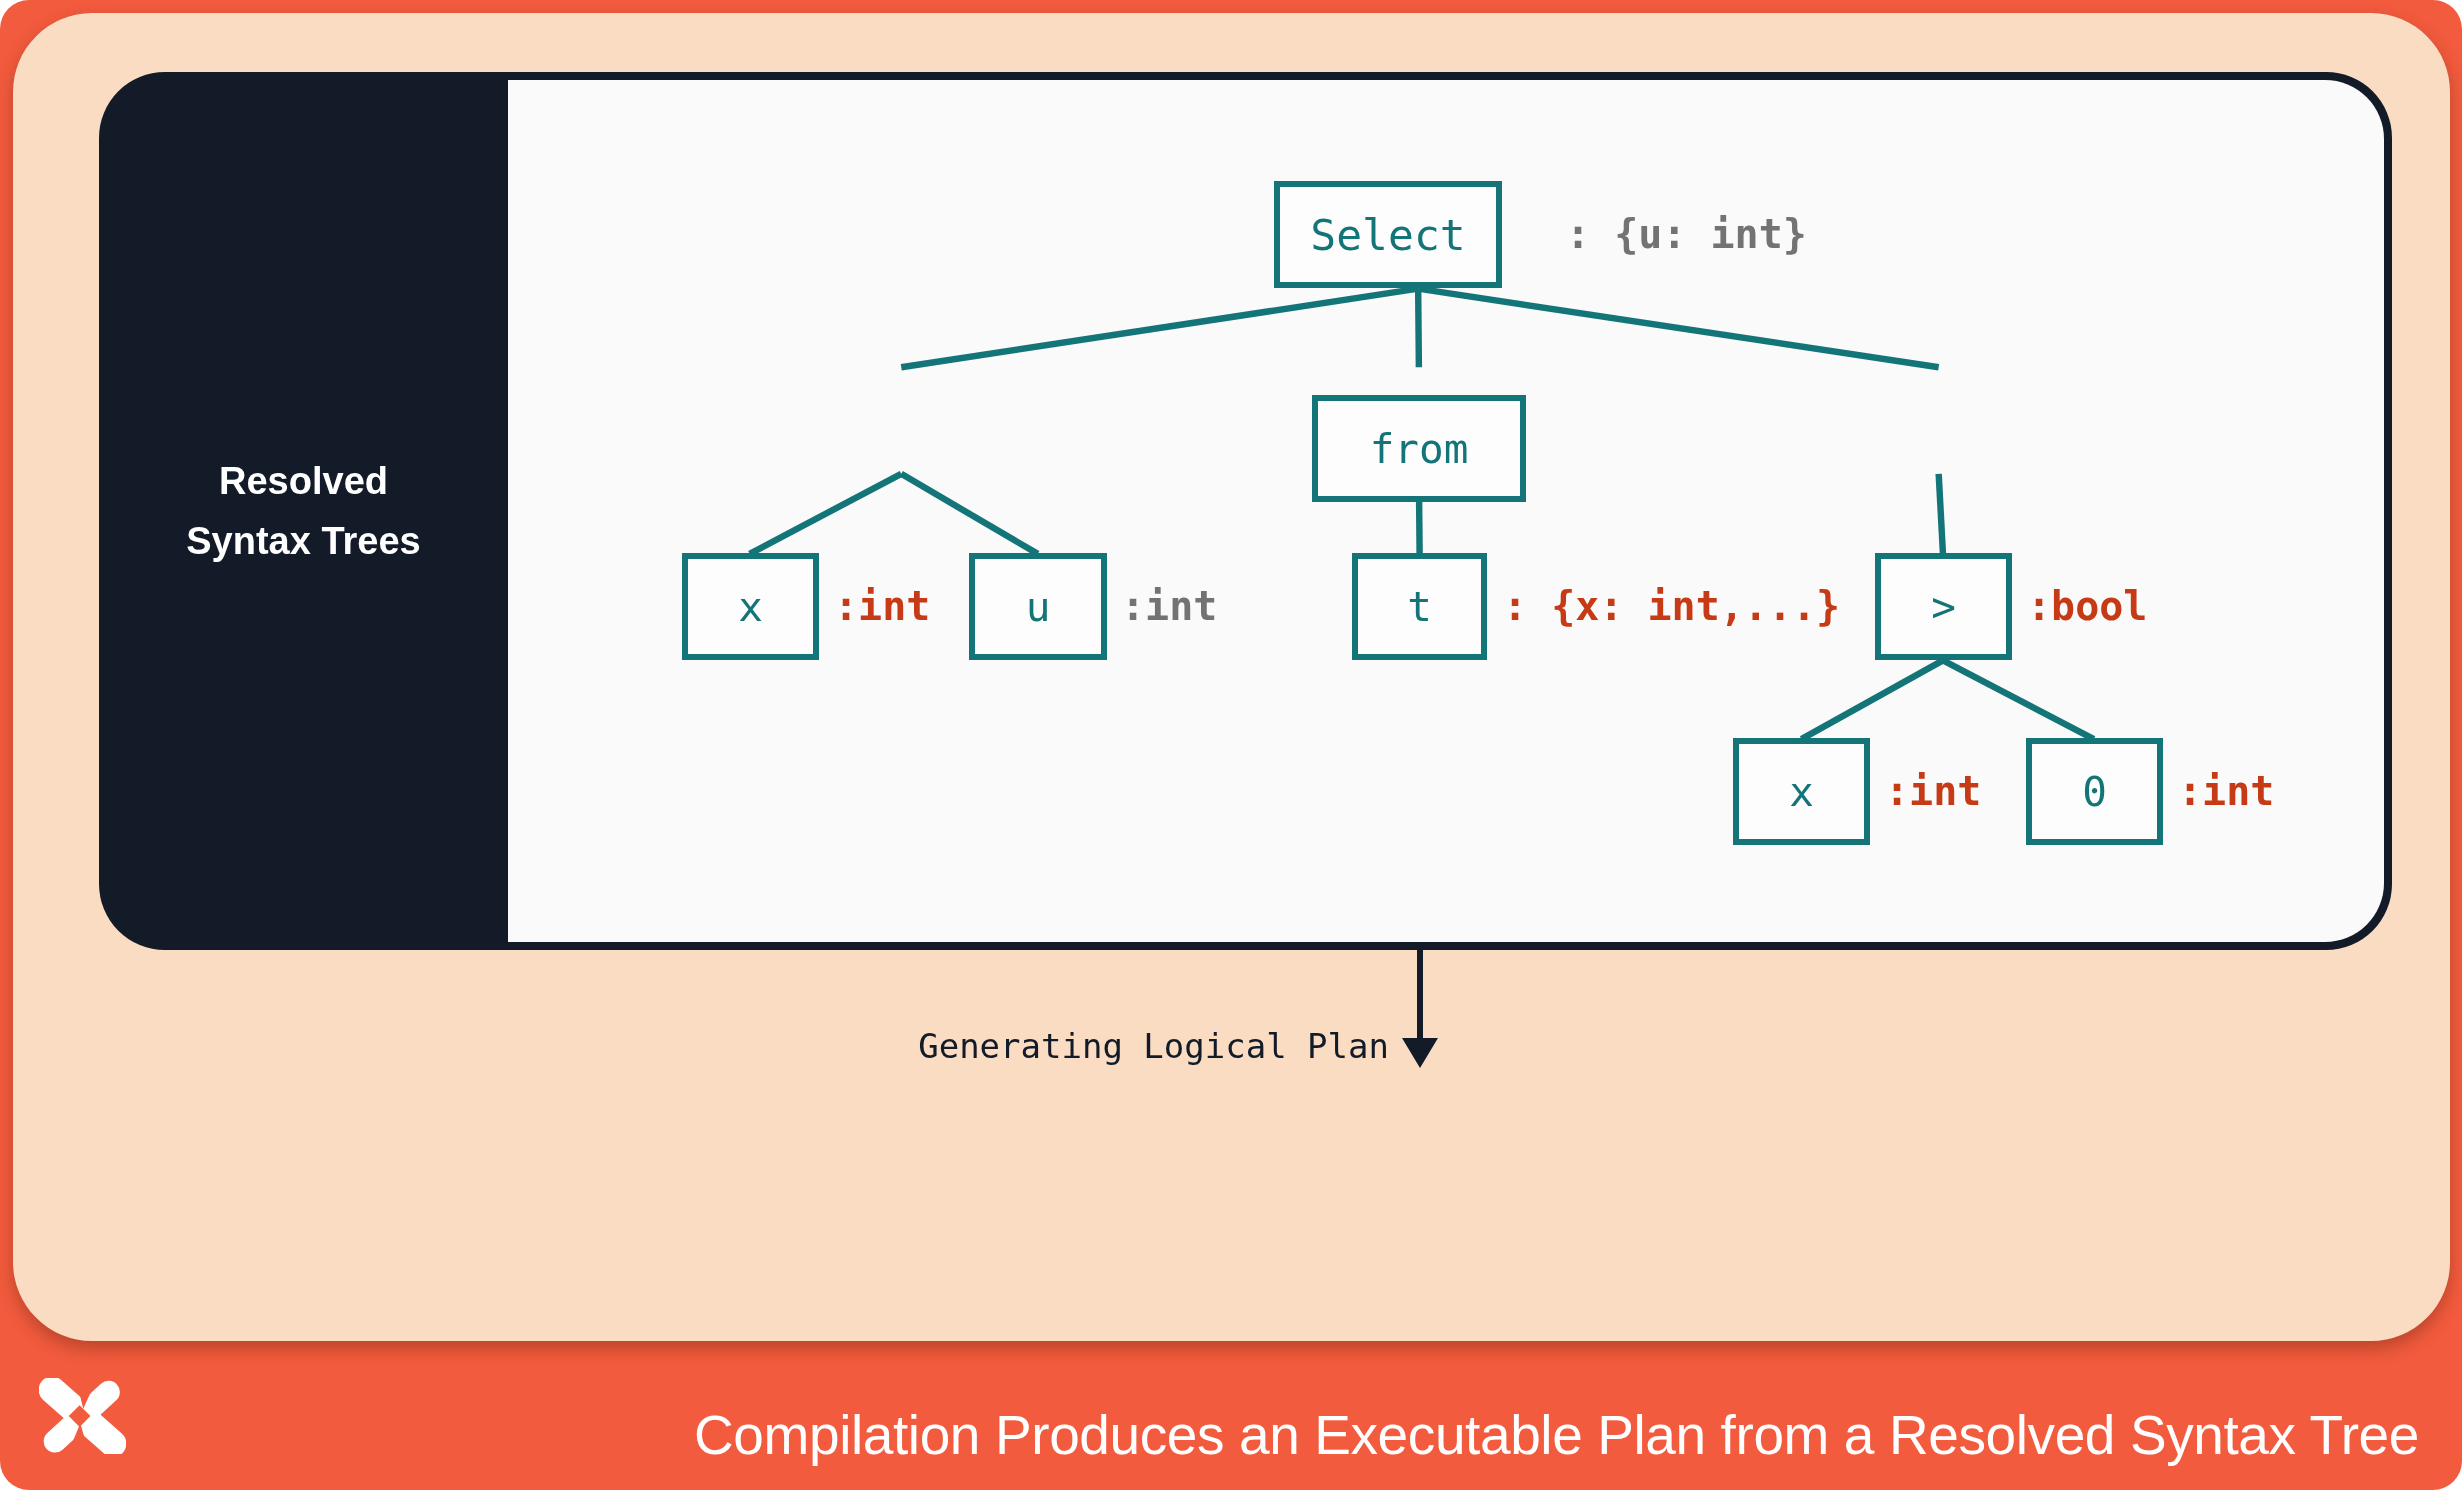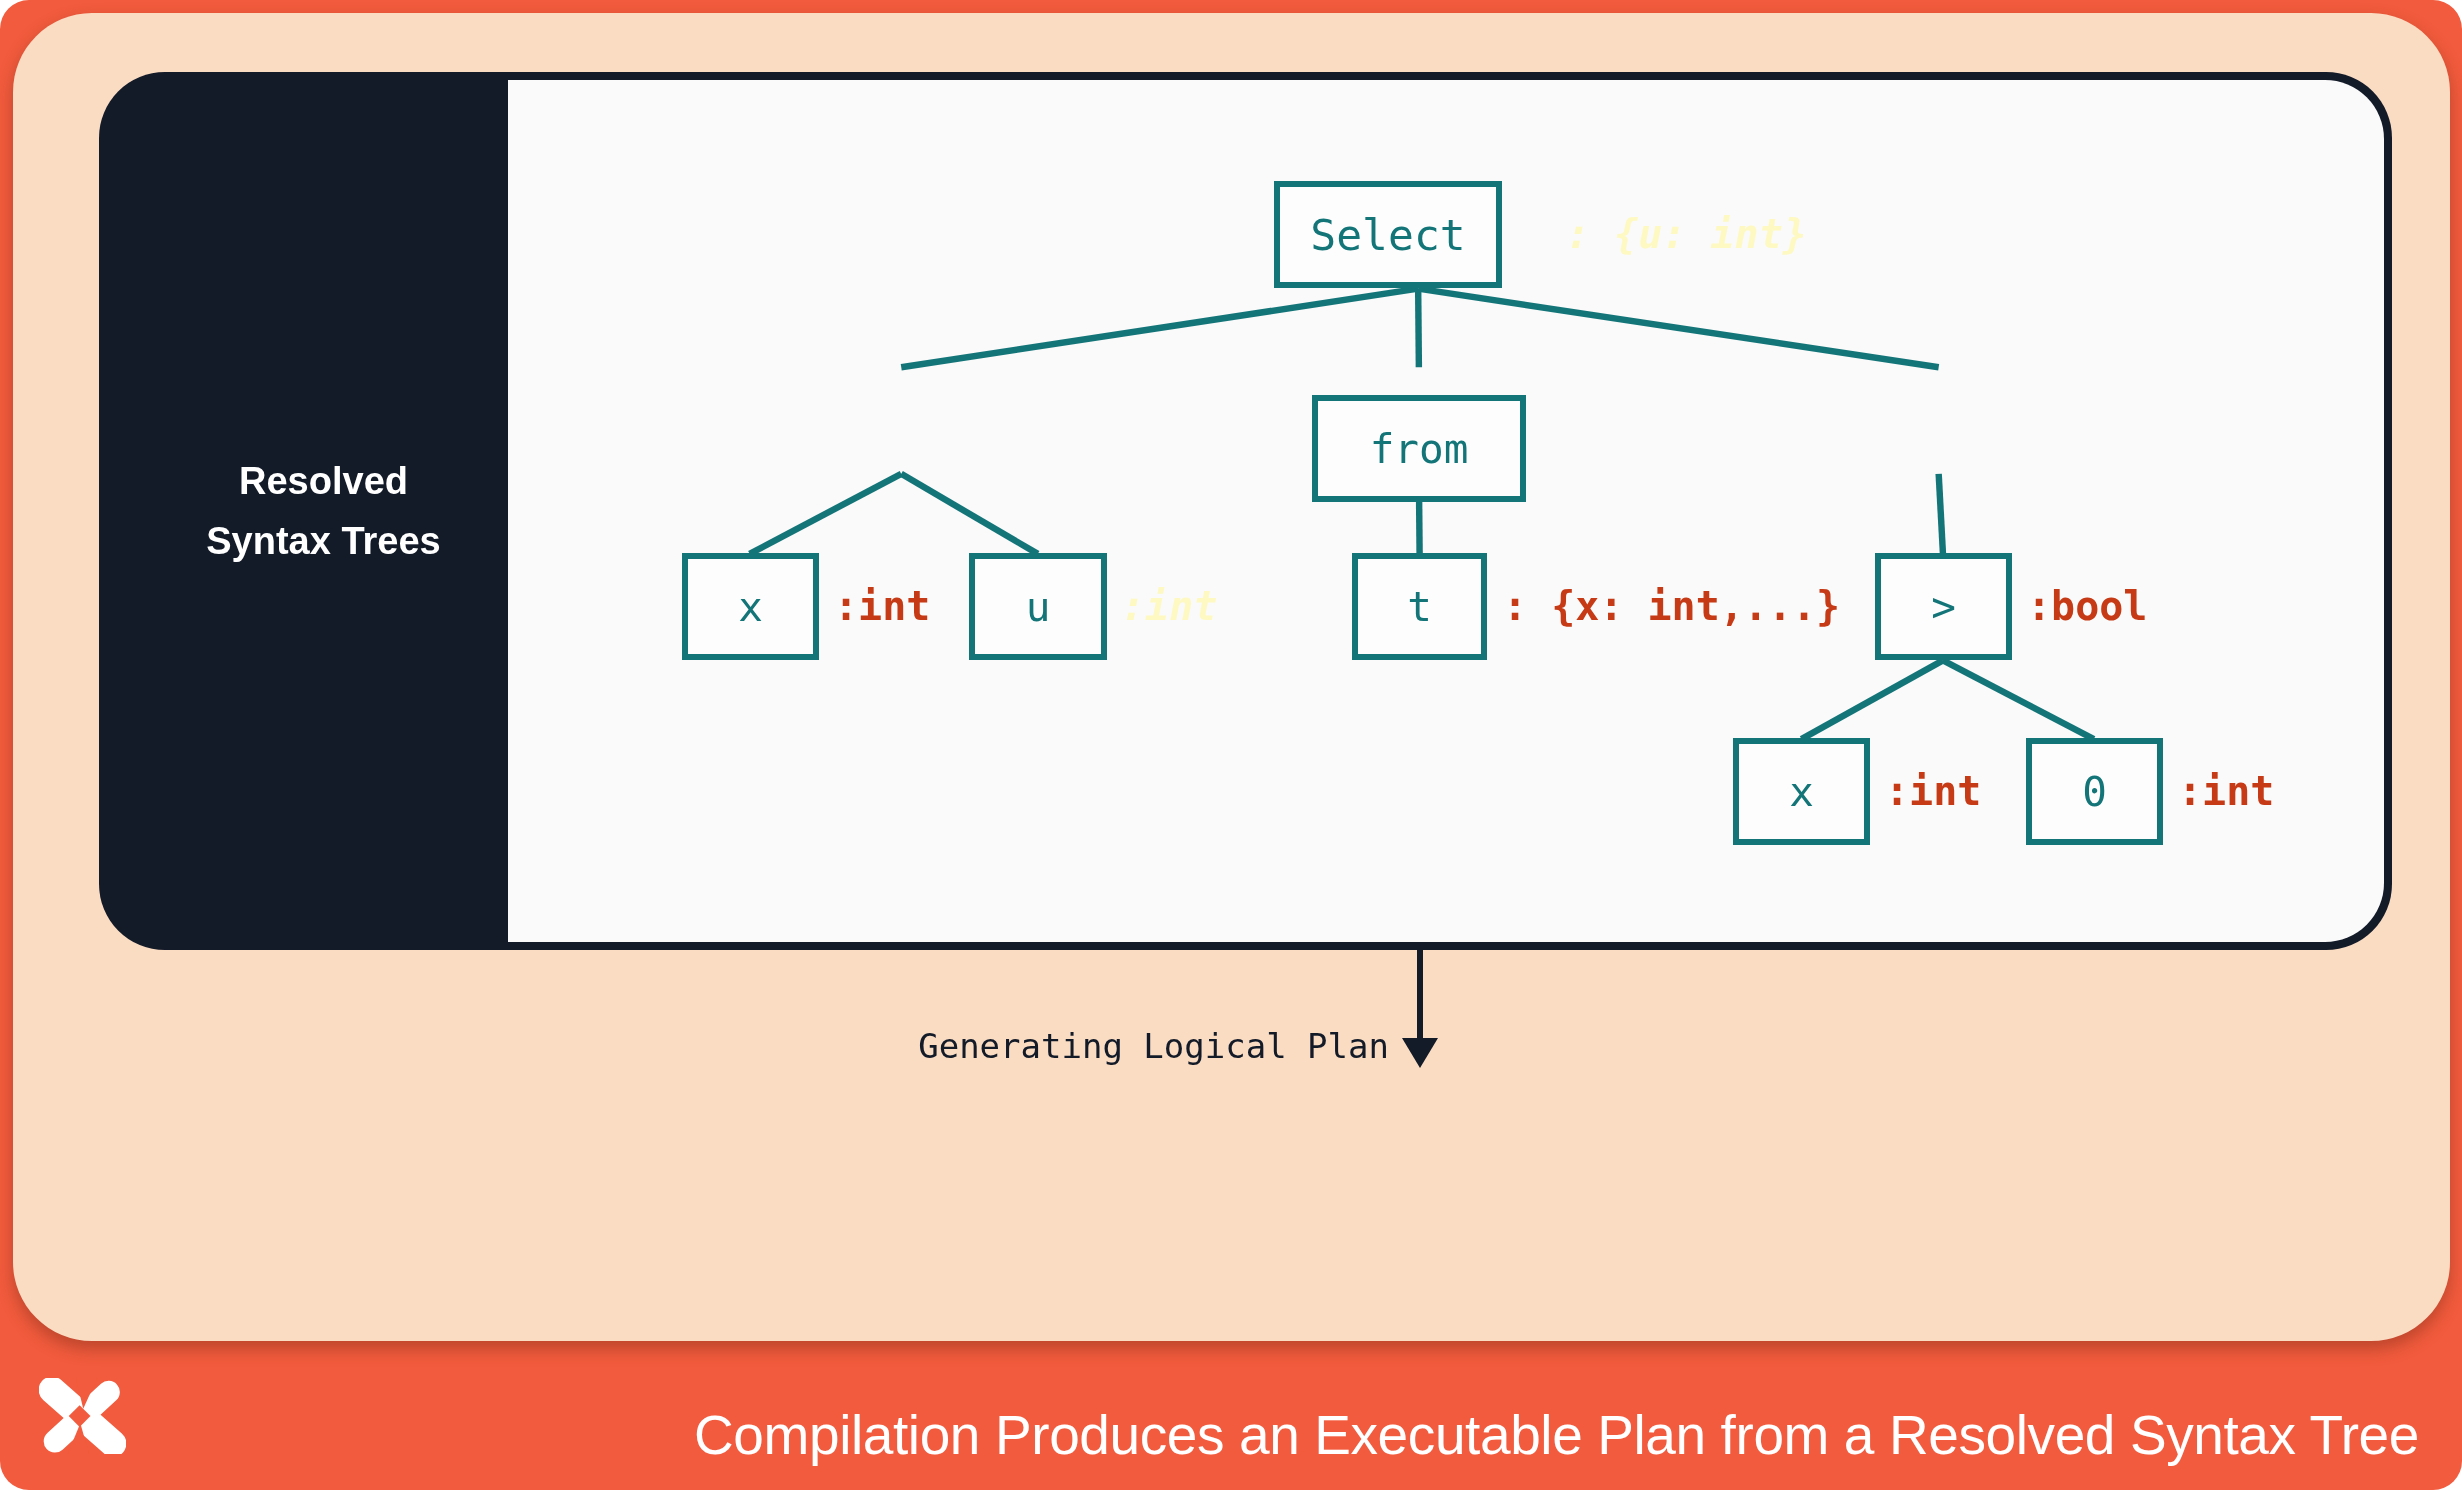--- a/index.html
+++ b/index.html
@@ -4,36 +4,36 @@
 <style>
   html,body{margin:0;padding:0;background:#ffffff;}
   .canvas{position:relative;width:2462px;height:1490px;background:#f25b3d;border-radius:29px;overflow:hidden;font-family:"DejaVu Sans",sans-serif;}
   .card{position:absolute;left:13px;top:13px;width:2437px;height:1328px;background:#fadcc3;border-radius:79px;box-shadow:0 7.1px 15.7px rgba(125,45,25,.45);}
   .panel{position:absolute;background:#131a28;}
   .panel-top{left:86px;top:59px;width:2293px;height:878px;border-radius:66px;}
   .panel-bottom{left:86px;top:1051px;width:2293px;height:214px;border-radius:61px;}
   .panel-body{position:absolute;left:409px;top:7.9px;right:7.9px;bottom:7.9px;background:#fafafa;}
   .panel-top .panel-body{border-radius:0 59px 59px 0;}
   .panel-bottom .panel-body{border-radius:0 50px 50px 0;}
-  .panel-label{position:absolute;left:8px;top:0;width:409px;height:100%;display:flex;flex-direction:column;justify-content:center;align-items:center;color:#ffffff;font-family:"Liberation Sans",sans-serif;font-weight:bold;font-size:38px;line-height:60px;text-align:center;padding-left:12px;}
+  .panel-label{position:absolute;left:0;top:0;width:409px;height:100%;display:flex;flex-direction:column;justify-content:center;align-items:center;color:#ffffff;font-family:"Liberation Sans",sans-serif;font-weight:bold;font-size:38px;line-height:60px;text-align:center;}
   .edges{position:absolute;left:0;top:0;width:100%;height:100%;}
   .node{position:absolute;box-sizing:border-box;border:6.4px solid #147579;background:#fdfdfd;color:#147579;font-family:"DejaVu Sans Mono",monospace;font-size:41px;display:flex;align-items:center;justify-content:center;}
   .n-select{left:1175px;top:109px;width:228px;height:107px;font-size:43px;}
   .n-as{left:722px;top:295px;width:160px;height:107px;}
   .n-from{left:1213px;top:295px;width:214px;height:107px;margin-top:28px;}
   .n-where{left:1718px;top:295px;width:243px;height:107px;}
   .n-x1{left:583px;top:481px;width:137px;height:107px;}
   .n-u{left:870px;top:481px;width:138px;height:107px;}
   .n-t{left:1253px;top:481px;width:135px;height:107px;}
   .n-gt{left:1776px;top:481px;width:137px;height:107px;}
   .n-x2{left:1634px;top:666px;width:137px;height:107px;}
   .n-zero{left:1927px;top:666px;width:137px;height:107px;}
   .ann{position:absolute;height:57px;line-height:57px;font-family:"DejaVu Sans Mono",monospace;font-weight:bold;font-size:40px;white-space:pre;}
   .ann.red{color:#c63b16;}
-  .ann.dark{color:#fef9c3;font-style:italic;}
+  .ann.dark{color:#737373;}
   .a-select{left:1467px;top:134px;}
   .a-x1{left:735px;top:506px;}
   .a-u{left:1022px;top:506px;}
   .a-t{left:1404px;top:506px;}
   .a-gt{left:1928px;top:506px;}
   .a-x2{left:1786px;top:691px;}
   .a-zero{left:2079px;top:691px;}
   .gap-label{position:absolute;left:804px;top:972px;width:572px;text-align:right;font-family:"DejaVu Sans Mono",monospace;font-size:34px;line-height:43px;color:#131a28;margin-top:40px;}
   .arrow-line{position:absolute;left:1404px;top:937px;width:6.4px;height:90px;background:#131a28;}
   .arrow-head{position:absolute;left:1389px;top:1025px;width:0;height:0;border-left:18.6px solid transparent;border-right:18.6px solid transparent;border-top:30px solid #131a28;}

